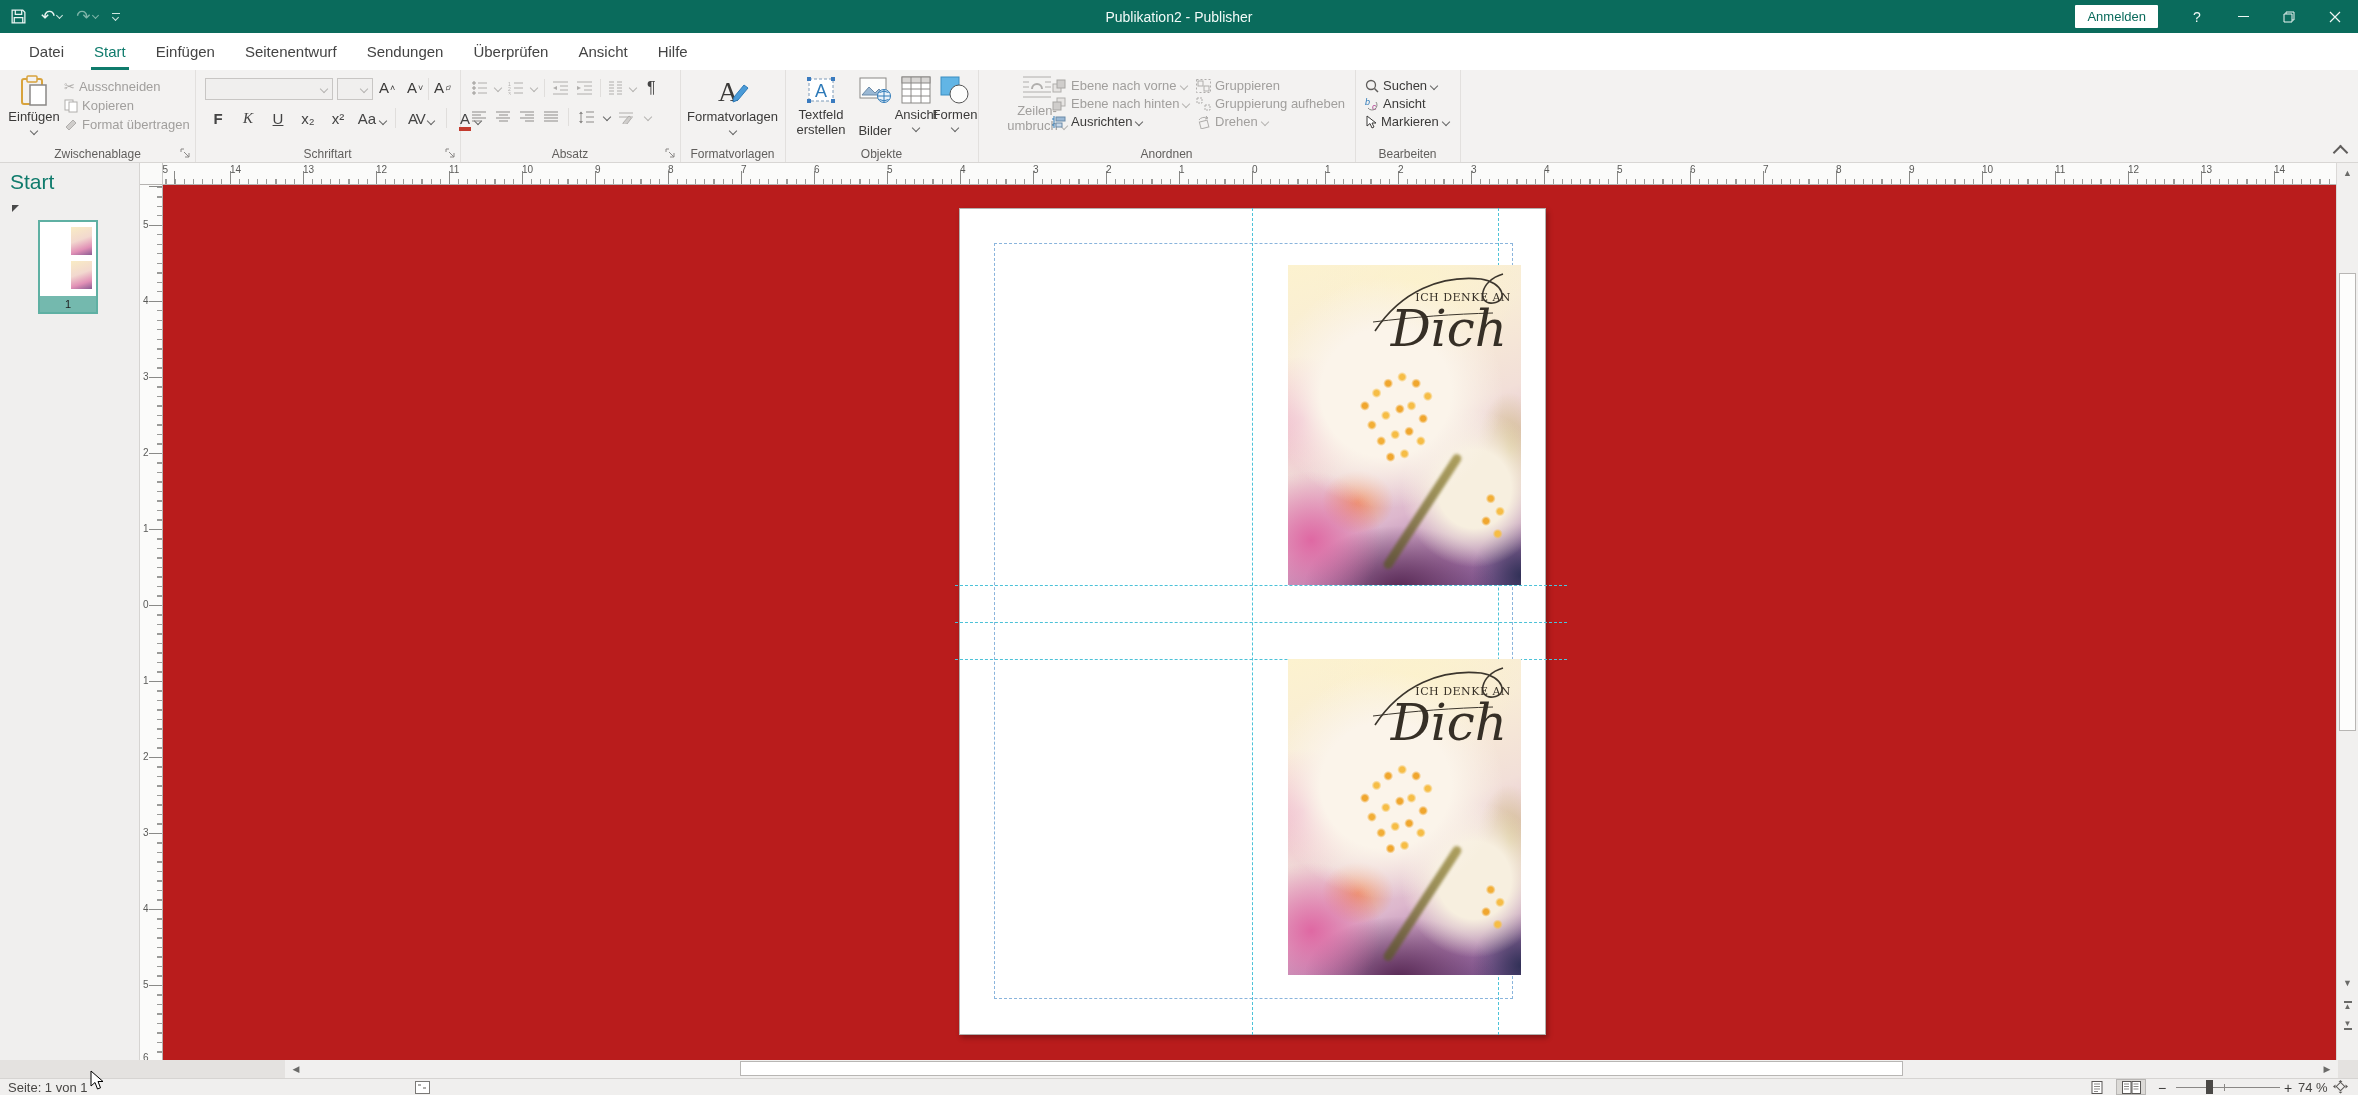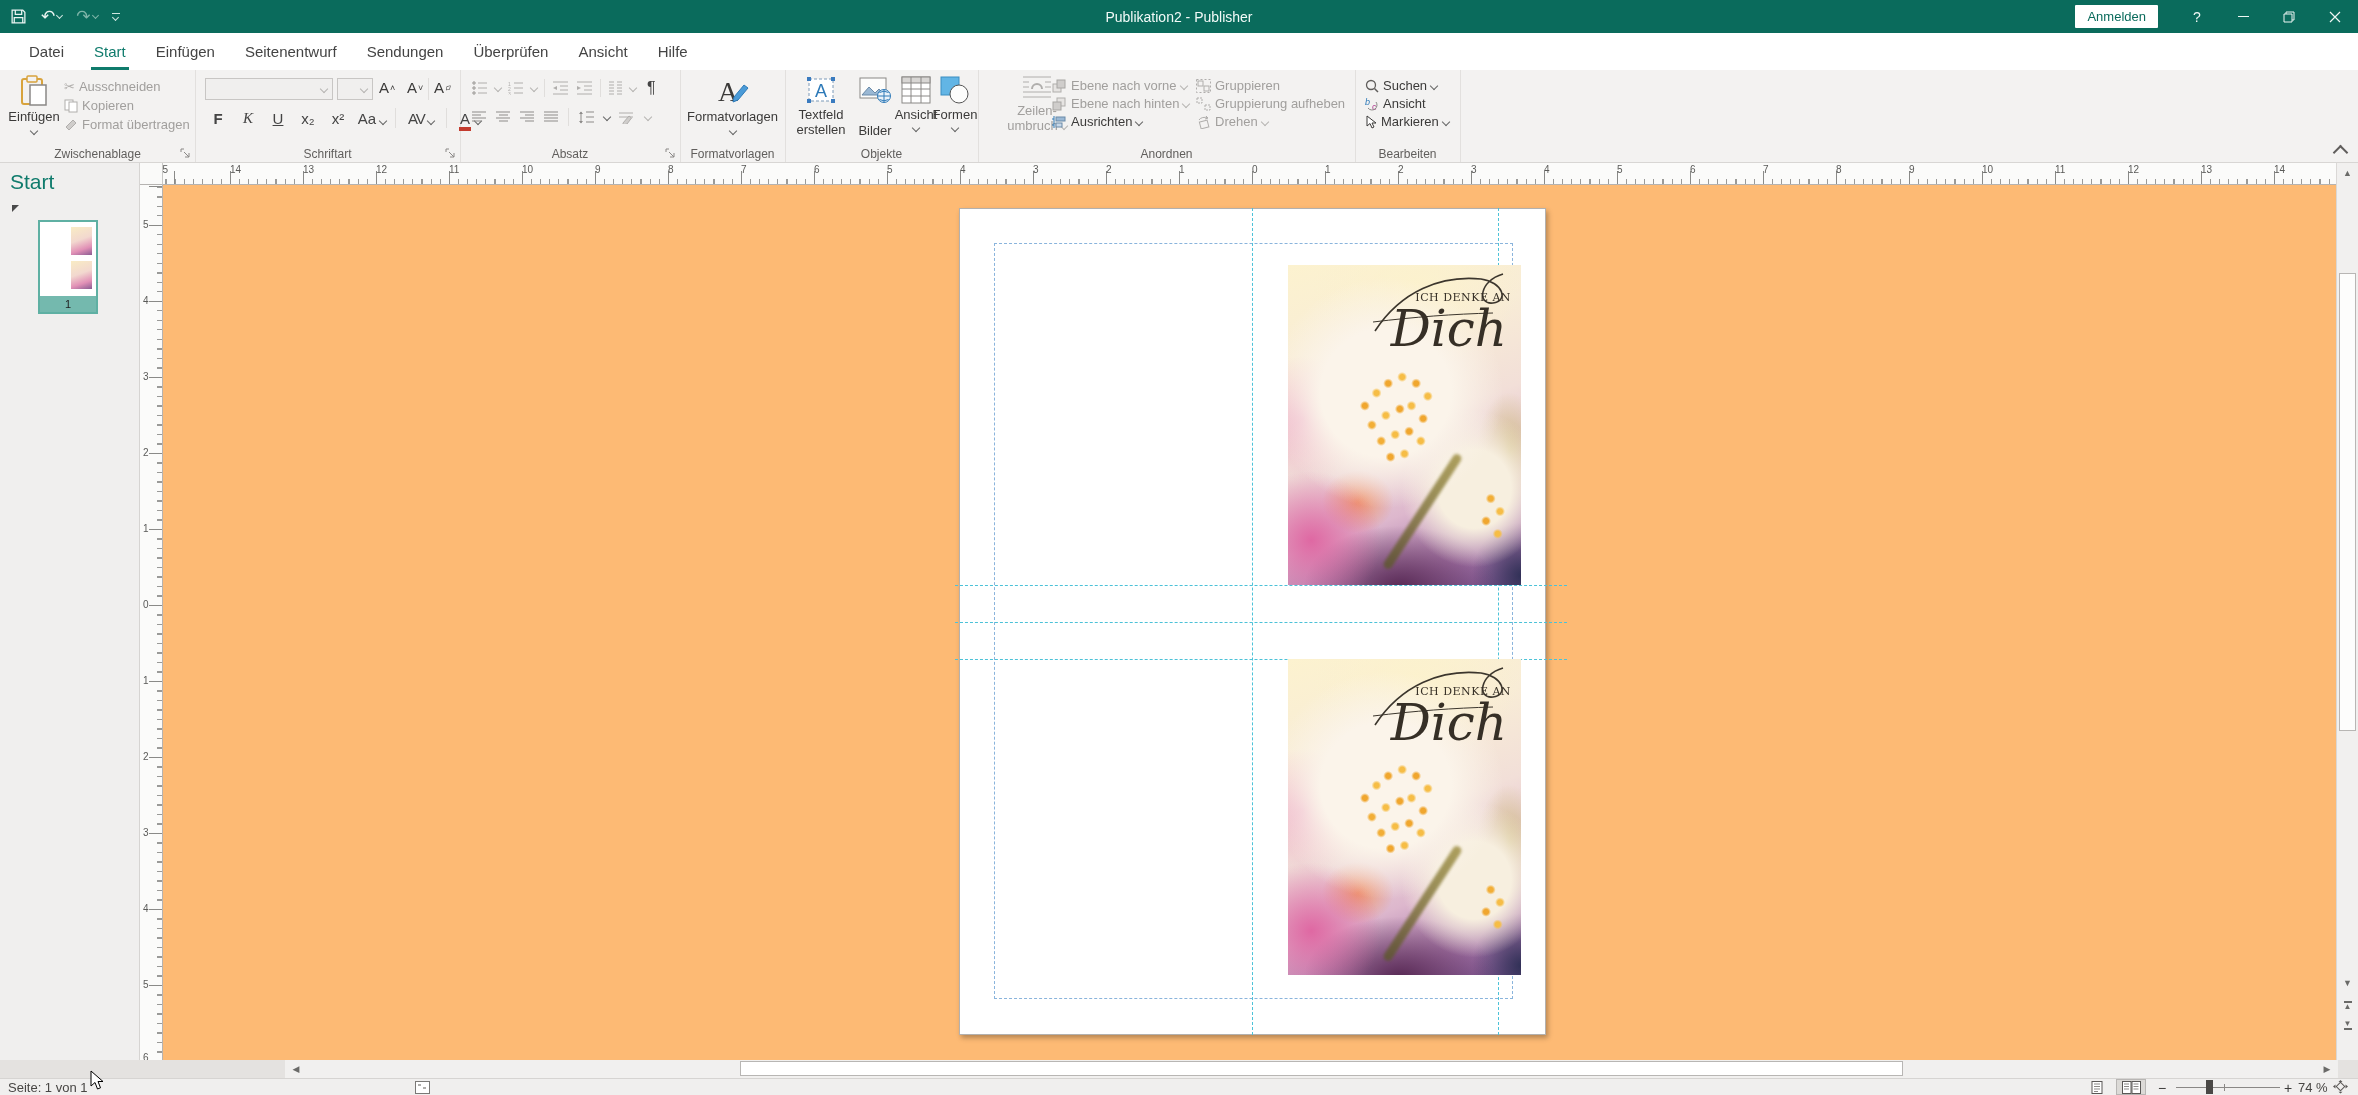--- a/index.html
+++ b/index.html
@@ -58,21 +58,21 @@
      background:repeating-linear-gradient(90deg,#8a8a88 0 1px,transparent 1px 73px);background-position-x:67px;}
   .rlbl{position:absolute;top:1px;font-size:10px;color:#5a5a58;}
   #vruler{position:absolute;left:140px;top:185px;width:23px;height:875px;background:#fbfbfa;border-right:1px solid #b5b3b1;box-sizing:border-box;overflow:hidden;}
   #vruler .minor{position:absolute;top:0;bottom:0;right:0;width:5px;
      background:repeating-linear-gradient(180deg,#9a9a98 0 1px,transparent 1px 9.5px);background-position-y:2px;}
   #vruler .major{position:absolute;top:0;bottom:0;right:0;width:13px;
      background:repeating-linear-gradient(180deg,#8a8a88 0 1px,transparent 1px 76px);background-position-y:40px;}
   .rlblv{position:absolute;left:3px;font-size:10px;color:#5a5a58;}
 
   
-  #canvas{position:absolute;left:163px;top:185px;width:2173px;height:875px;background:#fdba74;overflow:hidden;}
+  #canvas{position:absolute;left:163px;top:185px;width:2173px;height:875px;background:#b91c1c;overflow:hidden;}
   #page{position:absolute;left:796px;top:23px;width:587px;height:827px;background:#ffffff;border:1px solid #b3b1af;
         box-shadow:2px 3px 5px rgba(0,0,0,.28);box-sizing:border-box;}
   .guide-blue{position:absolute;border:1px dashed #8ab4dc;}
   .gcyan-v{position:absolute;width:0;border-left:1px dashed #4cc2d8;}
   .gcyan-h{position:absolute;height:0;border-top:1px dashed #4cc2d8;}
 
   .flower{position:absolute;left:1125px;width:233px;overflow:hidden;background:
     radial-gradient(circle at 33% 44%, #f0a62e 0 2.5px, rgba(240,166,46,0) 5px),
     radial-gradient(circle at 38% 40%, #f6bd46 0 2.5px, rgba(246,189,70,0) 5px),
     radial-gradient(circle at 43% 37%, #f0a62e 0 2.5px, rgba(240,166,46,0) 5px),

